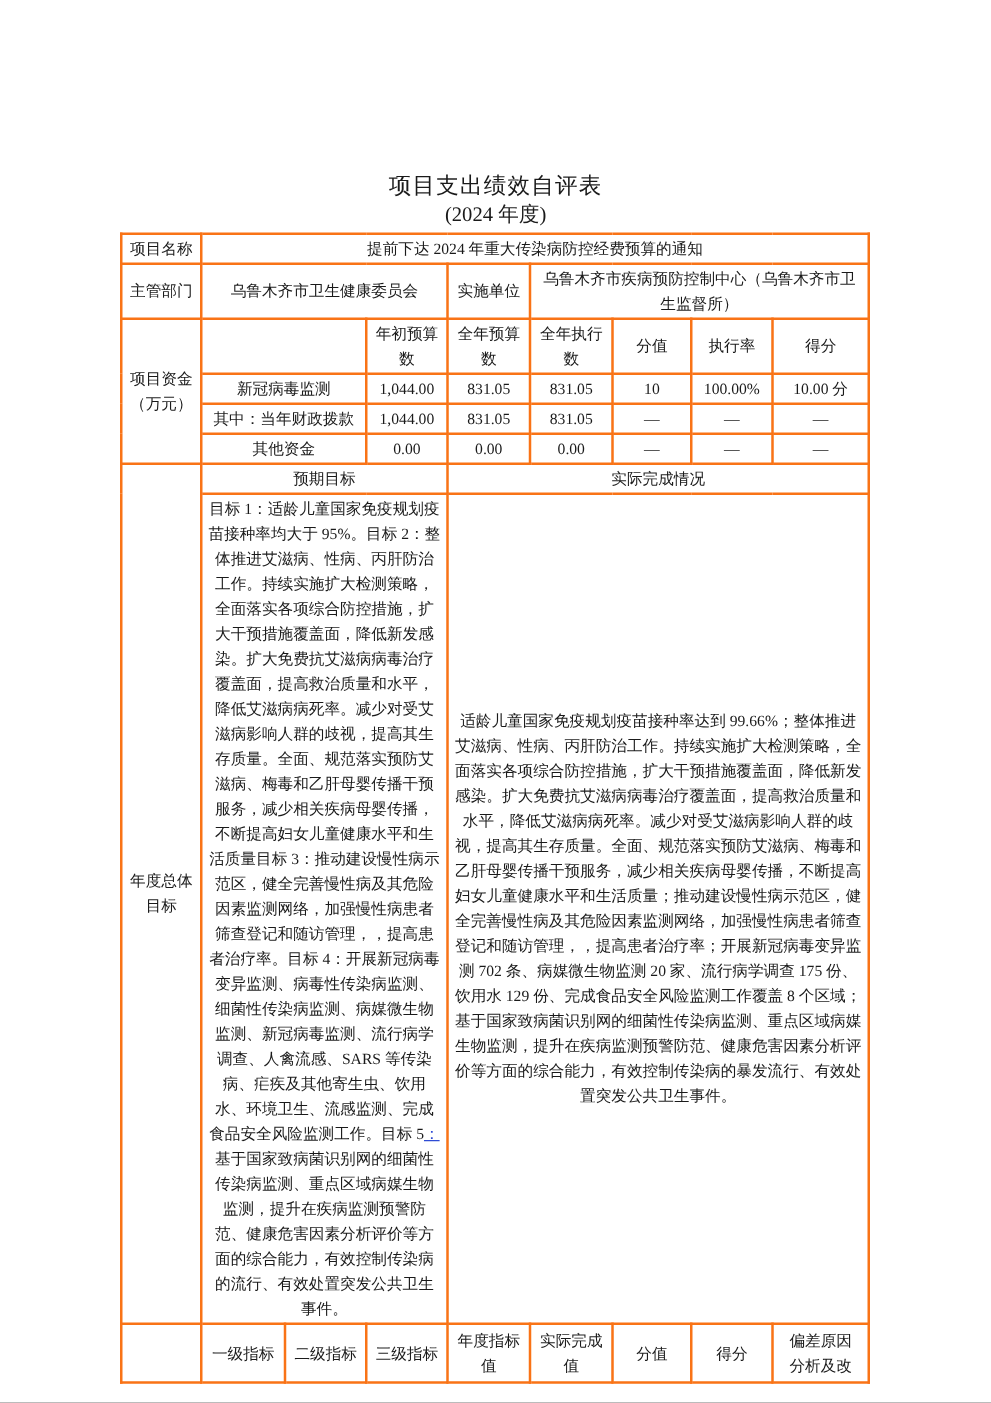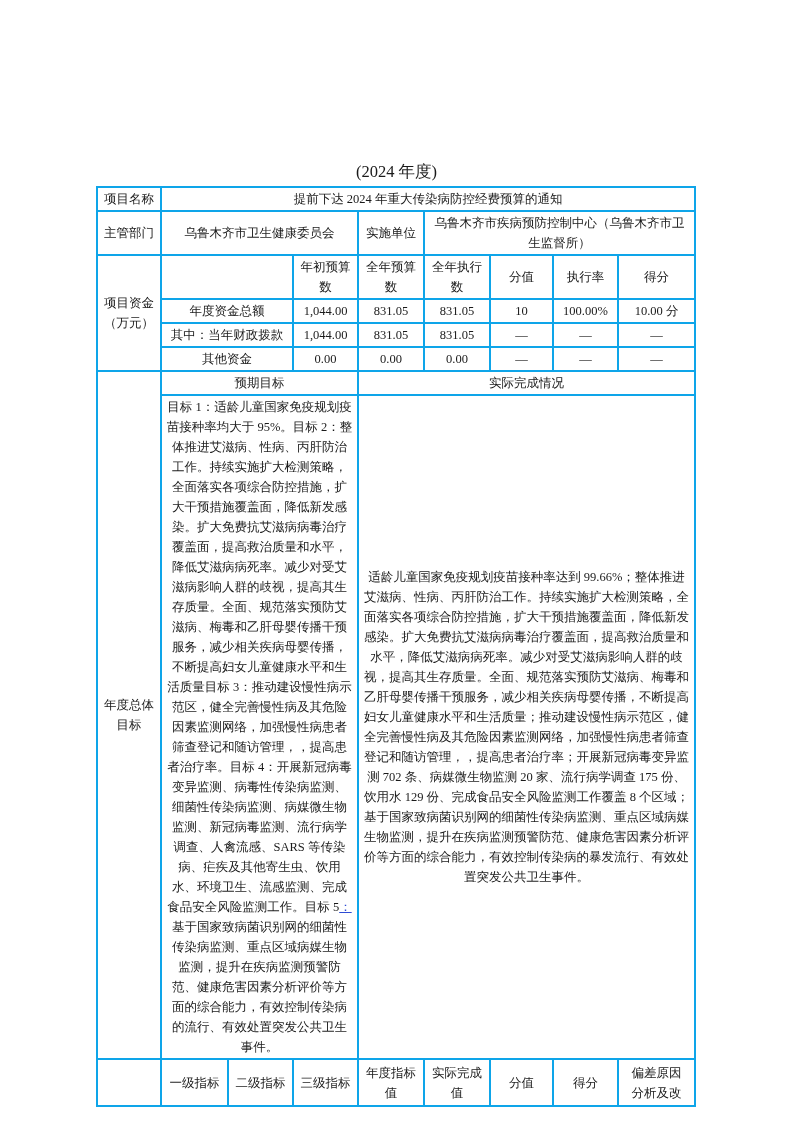--- a/index.html
+++ b/index.html
@@ -19,21 +19,21 @@
     position:absolute;top:161px;left:0;width:793px;
     text-align:center;font-size:16.5px;
   }
   table.eval{
     position:absolute;left:96px;top:186px;
     width:598px;height:802px;
     border-collapse:collapse;table-layout:fixed;
     font-size:12.5px;
   }
   table.eval td{
-    border:2px solid #0ea5e9;
+    border:2px solid #f97316;
     text-align:center;vertical-align:middle;
     padding:1px 4px;
     line-height:1.6;
     overflow:hidden;
   }
   tr.r1{height:19px;}
   tr.r2{height:41px;}
   tr.r3{height:44px;}
   tr.r4{height:23px;}
   tr.r7{height:24px;}
@@ -52,20 +52,21 @@
   .page-number{
     position:absolute;top:1044px;left:0;width:793px;
     text-align:center;font-size:12.5px;
   }
 </style>
 </head>
 <body>
 
 <div class="page">
 
+  <div class="doc-title">项目支出绩效自评表</div>
   <div class="doc-subtitle">(2024 年度)</div>
 
   <table class="eval">
     <colgroup>
       <col style="width:64px">
         <col style="width:67px">
         <col style="width:65px">
       <col style="width:65px">
         <col style="width:66px">
         <col style="width:66px">
@@ -96,21 +97,21 @@
       <td class="pre">全年预算
 数</td>
       <td class="pre">全年执行
 数</td>
       <td>分值</td>
       <td>执行率</td>
       <td>得分</td>
     </tr>
 
     <tr class="r4">
-      <td colspan="2">年度资金总额</td>
+      <td colspan="2">新冠病毒监测</td>
       <td>1,044.00</td>
       <td>831.05</td>
       <td>831.05</td>
       <td>10</td>
       <td>100.00%</td>
       <td>10.00 分</td>
     </tr>
 
     <tr class="r4">
       <td colspan="2">其中：当年财政拨款</td>

